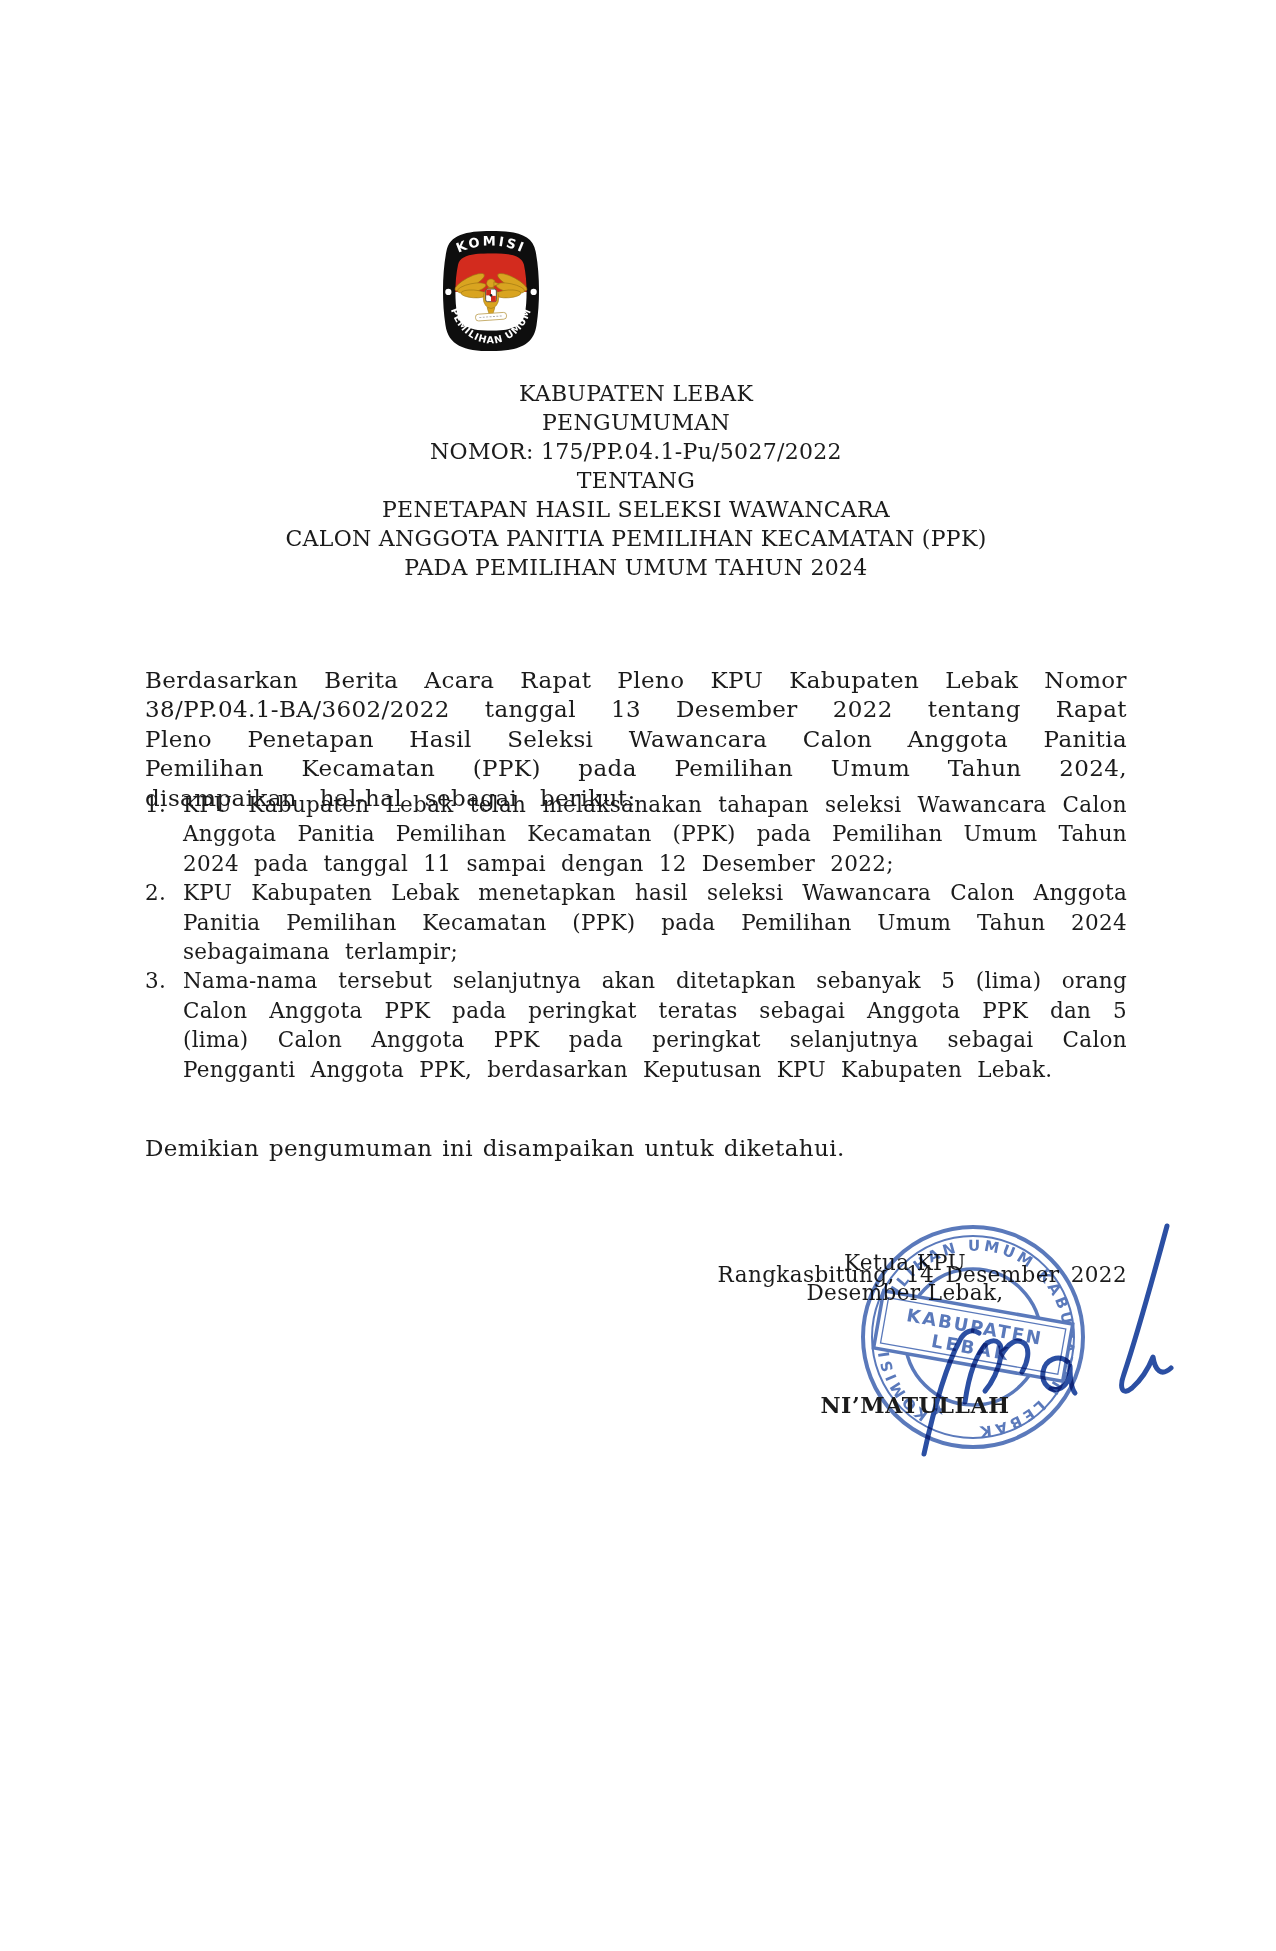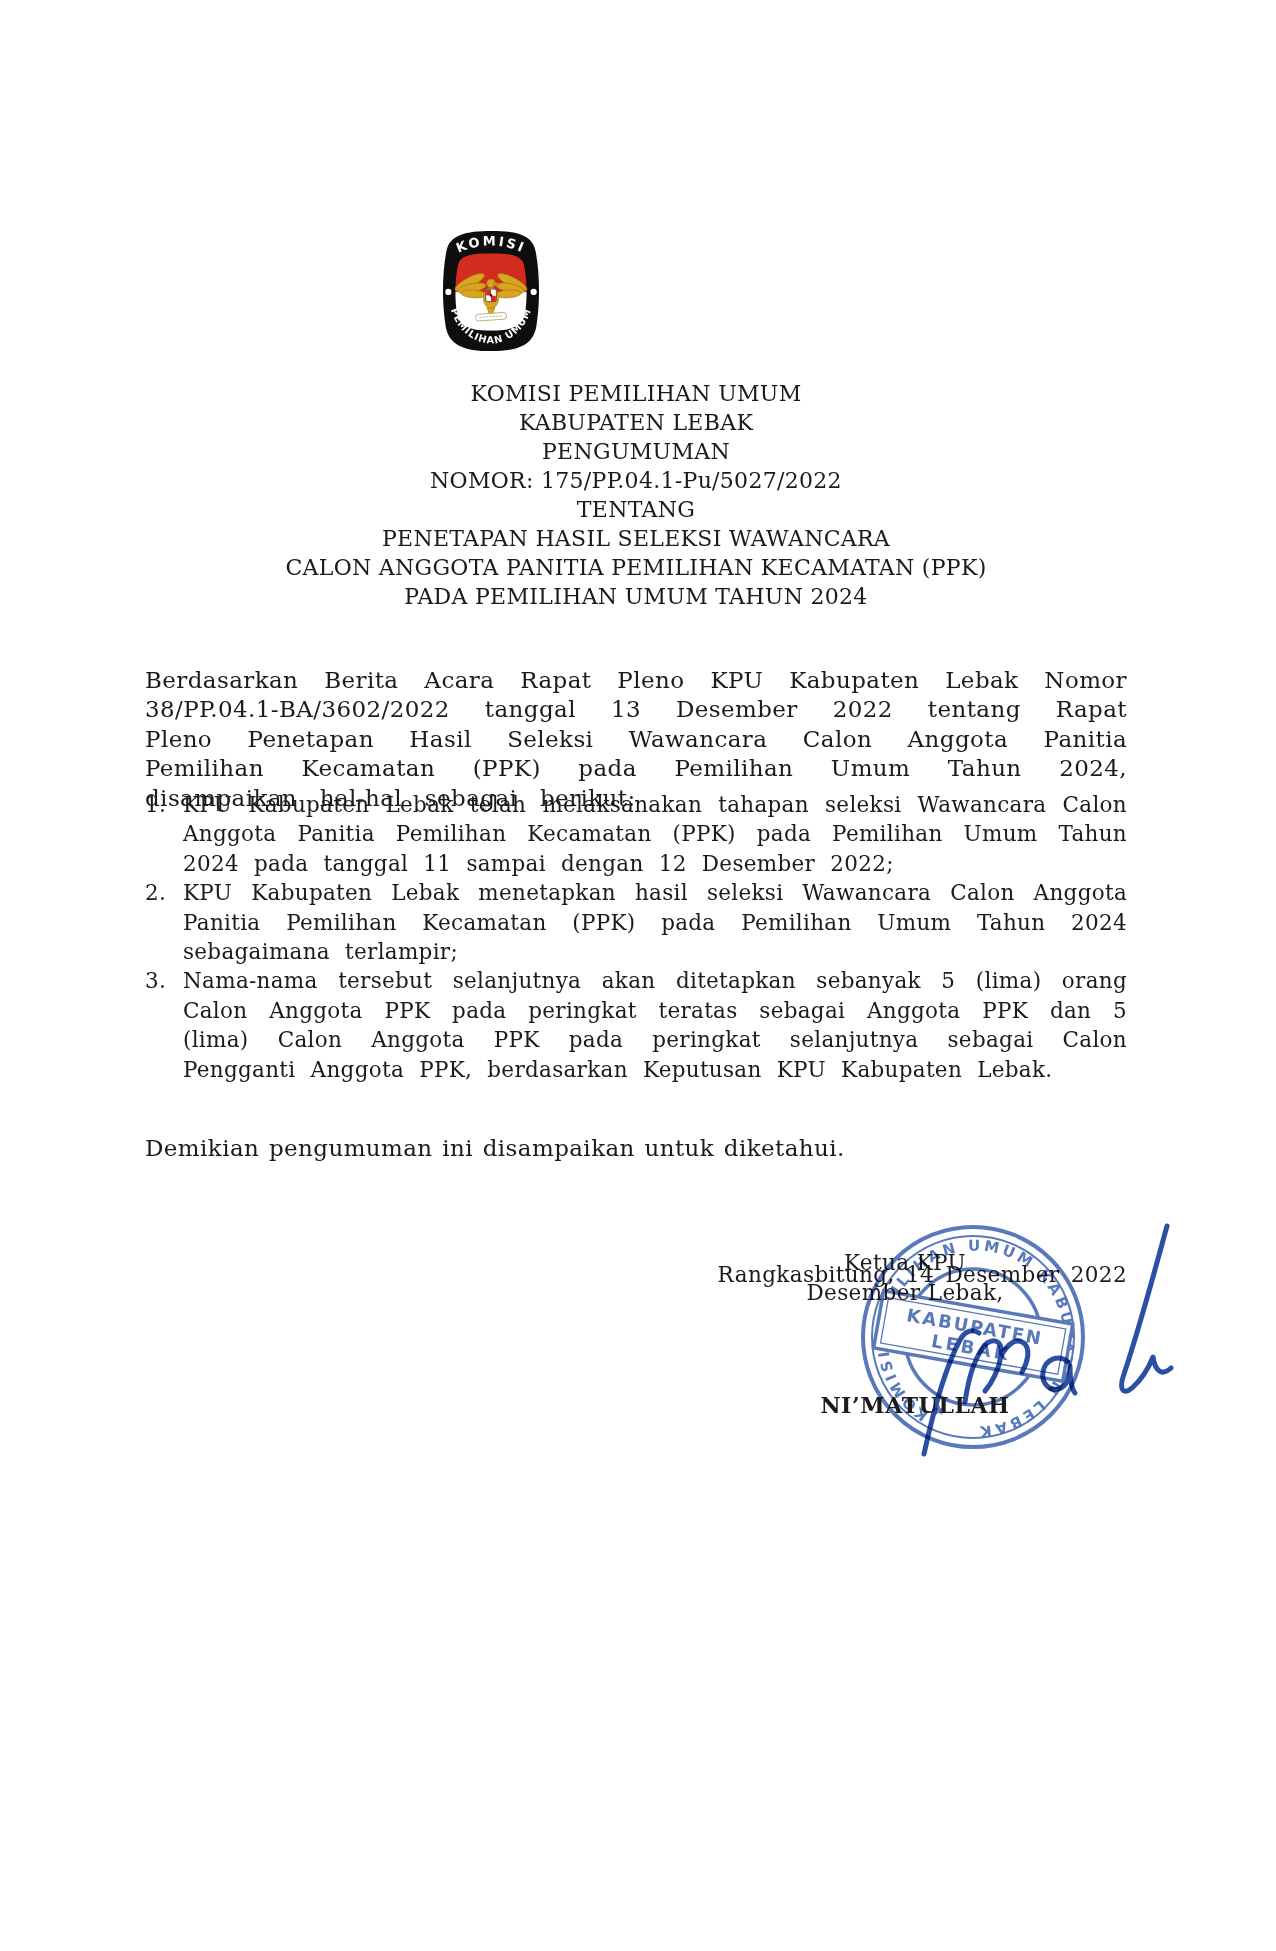--- a/index.html
+++ b/index.html
@@ -114,21 +114,20 @@
       </text>
       <text class="lg-bottext" font-size="10" letter-spacing="1">
         <textPath href="#lgBotArc" startOffset="50%" text-anchor="middle">PEMILIHAN UMUM</textPath>
       </text>
     </svg>
   </div>
 
   <div class="content">
 
     <div class="title-block">
-      <div>KOMISI PEMILIHAN UMUM</div>
       <div>KABUPATEN LEBAK</div>
       <div>PENGUMUMAN</div>
       <div>NOMOR: 175/PP.04.1-Pu/5027/2022</div>
       <div>TENTANG</div>
       <div>PENETAPAN HASIL SELEKSI WAWANCARA</div>
       <div>CALON ANGGOTA PANITIA PEMILIHAN KECAMATAN (PPK)</div>
       <div>PADA PEMILIHAN UMUM TAHUN 2024</div>
     </div>
 
     <p class="opening">Berdasarkan Berita Acara Rapat Pleno KPU Kabupaten Lebak Nomor 38/PP.04.1-BA/3602/2022 tanggal 13 Desember 2022 tentang Rapat Pleno Penetapan Hasil Seleksi Wawancara Calon Anggota Panitia Pemilihan Kecamatan (PPK) pada Pemilihan Umum Tahun 2024, disampaikan hal-hal sebagai berikut:</p>

